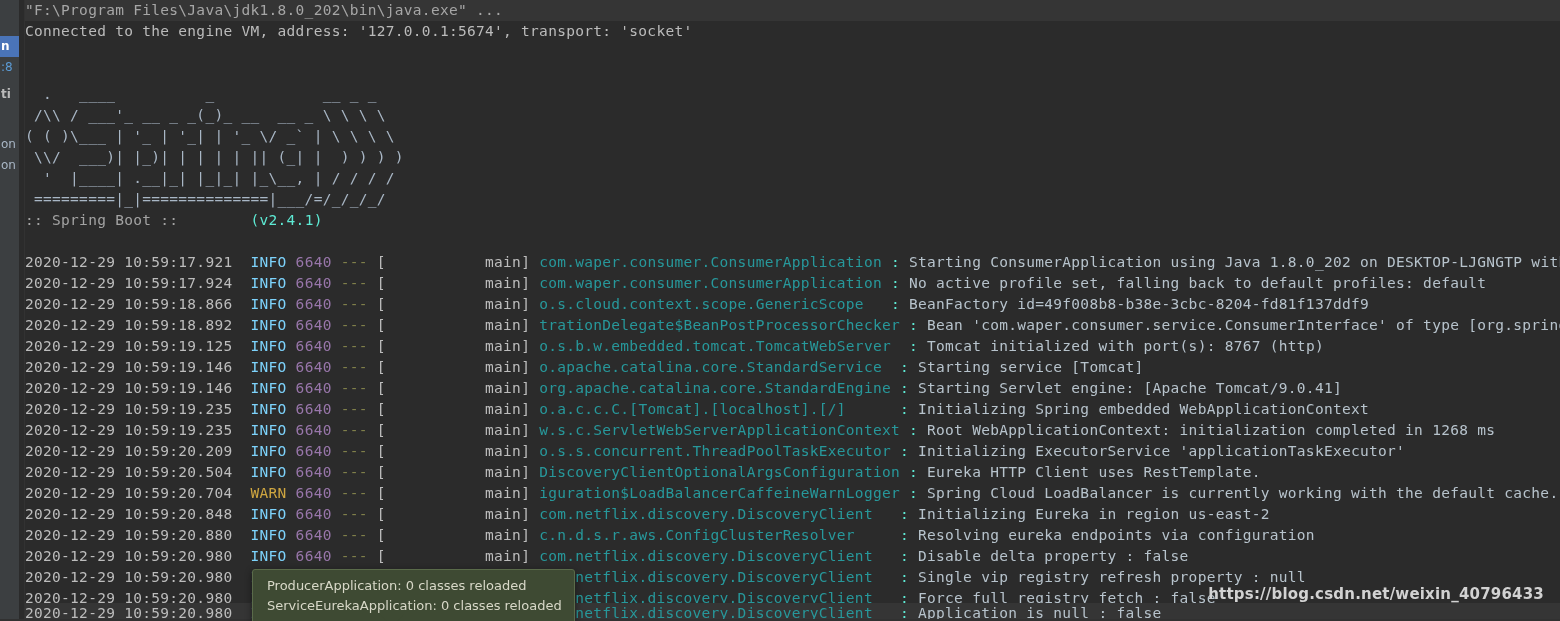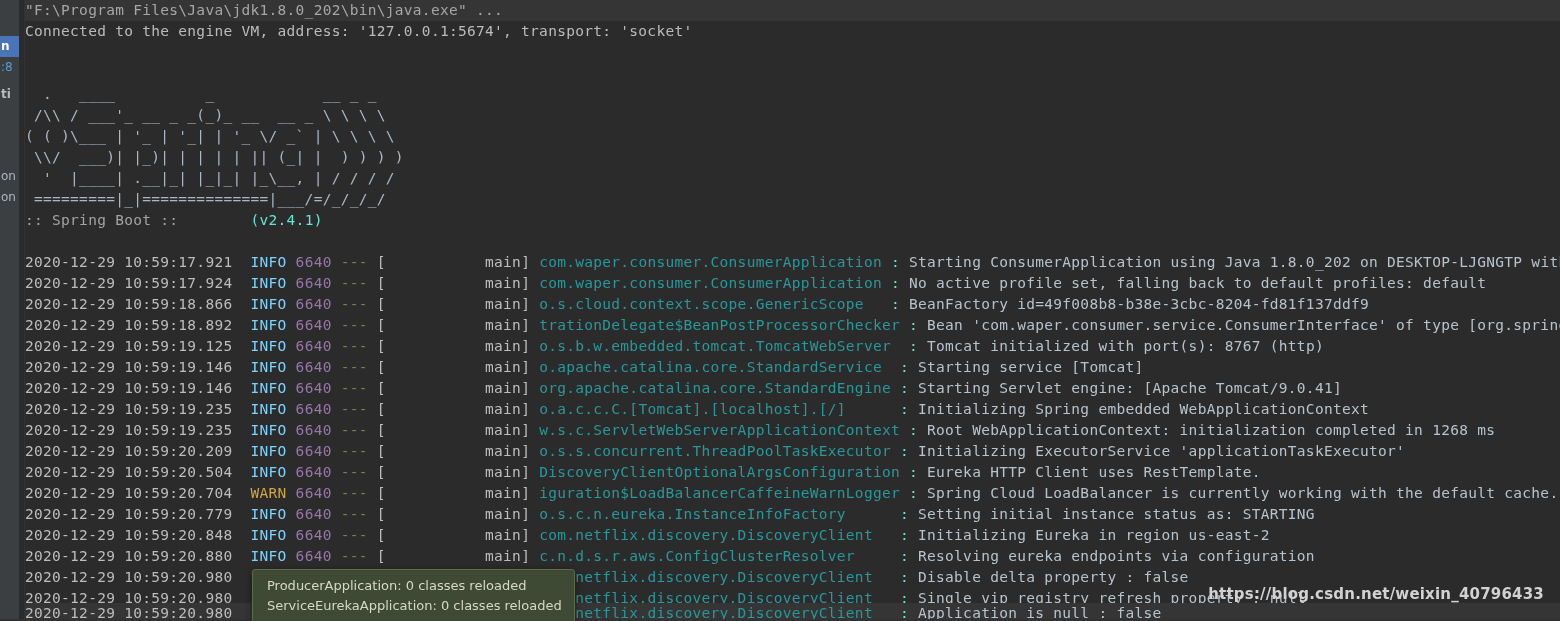--- a/index.html
+++ b/index.html
@@ -53,21 +53,20 @@
     background: #4a74b8;
     color: #ffffff;
   }
   #left-peek .peek-row.link {
     color: #5b9bd5;
     font-weight: normal;
   }
   #left-peek .peek-row.plain {
     font-weight: normal;
     color: #a9b7c6;
-    margin-top: 32px;
   }
   
   #peek-divider {
     position: absolute;
     left: 19px; top: 0;
     width: 5px;
     height: 621px;
     background: #2b2b2b;
     border-right: 1px solid #323232;
     z-index: 4;
@@ -218,21 +217,20 @@
         <div class="line"><span class="t-ts">2020-12-29 10:59:18.866  </span><span class="t-info">INFO </span><span class="t-pid">6640 </span><span class="t-dash">--- </span><span class="t-thread">[           main] </span><span class="t-logger">o.s.cloud.context.scope.GenericScope   </span><span class="t-dim">: </span><span class="t-msg">BeanFactory id=49f008b8-b38e-3cbc-8204-fd81f137ddf9</span></div>
         <div class="line"><span class="t-ts">2020-12-29 10:59:18.892  </span><span class="t-info">INFO </span><span class="t-pid">6640 </span><span class="t-dash">--- </span><span class="t-thread">[           main] </span><span class="t-logger">trationDelegate$BeanPostProcessorChecker</span><span class="t-dim"> : </span><span class="t-msg">Bean 'com.waper.consumer.service.ConsumerInterface' of type [org.springframework.cloud.openf</span></div>
         <div class="line"><span class="t-ts">2020-12-29 10:59:19.125  </span><span class="t-info">INFO </span><span class="t-pid">6640 </span><span class="t-dash">--- </span><span class="t-thread">[           main] </span><span class="t-logger">o.s.b.w.embedded.tomcat.TomcatWebServer</span><span class="t-dim">  : </span><span class="t-msg">Tomcat initialized with port(s): 8767 (http)</span></div>
         <div class="line"><span class="t-ts">2020-12-29 10:59:19.146  </span><span class="t-info">INFO </span><span class="t-pid">6640 </span><span class="t-dash">--- </span><span class="t-thread">[           main] </span><span class="t-logger">o.apache.catalina.core.StandardService  </span><span class="t-dim">: </span><span class="t-msg">Starting service [Tomcat]</span></div>
         <div class="line"><span class="t-ts">2020-12-29 10:59:19.146  </span><span class="t-info">INFO </span><span class="t-pid">6640 </span><span class="t-dash">--- </span><span class="t-thread">[           main] </span><span class="t-logger">org.apache.catalina.core.StandardEngine </span><span class="t-dim">: </span><span class="t-msg">Starting Servlet engine: [Apache Tomcat/9.0.41]</span></div>
         <div class="line"><span class="t-ts">2020-12-29 10:59:19.235  </span><span class="t-info">INFO </span><span class="t-pid">6640 </span><span class="t-dash">--- </span><span class="t-thread">[           main] </span><span class="t-logger">o.a.c.c.C.[Tomcat].[localhost].[/]      </span><span class="t-dim">: </span><span class="t-msg">Initializing Spring embedded WebApplicationContext</span></div>
         <div class="line"><span class="t-ts">2020-12-29 10:59:19.235  </span><span class="t-info">INFO </span><span class="t-pid">6640 </span><span class="t-dash">--- </span><span class="t-thread">[           main] </span><span class="t-logger">w.s.c.ServletWebServerApplicationContext</span><span class="t-dim"> : </span><span class="t-msg">Root WebApplicationContext: initialization completed in 1268 ms</span></div>
         <div class="line"><span class="t-ts">2020-12-29 10:59:20.209  </span><span class="t-info">INFO </span><span class="t-pid">6640 </span><span class="t-dash">--- </span><span class="t-thread">[           main] </span><span class="t-logger">o.s.s.concurrent.ThreadPoolTaskExecutor </span><span class="t-dim">: </span><span class="t-msg">Initializing ExecutorService 'applicationTaskExecutor'</span></div>
         <div class="line"><span class="t-ts">2020-12-29 10:59:20.504  </span><span class="t-info">INFO </span><span class="t-pid">6640 </span><span class="t-dash">--- </span><span class="t-thread">[           main] </span><span class="t-logger">DiscoveryClientOptionalArgsConfiguration</span><span class="t-dim"> : </span><span class="t-msg">Eureka HTTP Client uses RestTemplate.</span></div>
         <div class="line"><span class="t-ts">2020-12-29 10:59:20.704  </span><span class="t-warn">WARN </span><span class="t-pid">6640 </span><span class="t-dash">--- </span><span class="t-thread">[           main] </span><span class="t-logger">iguration$LoadBalancerCaffeineWarnLogger</span><span class="t-dim"> : </span><span class="t-msg">Spring Cloud LoadBalancer is currently working with the default cache. You can switch to usi</span></div>
-        <div class="line"><span class="t-ts">2020-12-29 10:59:20.779  </span><span class="t-info">INFO </span><span class="t-pid">6640 </span><span class="t-dash">--- </span><span class="t-thread">[           main] </span><span class="t-logger">o.s.c.n.eureka.InstanceInfoFactory      </span><span class="t-dim">: </span><span class="t-msg">Setting initial instance status as: STARTING</span></div>
         <div class="line"><span class="t-ts">2020-12-29 10:59:20.848  </span><span class="t-info">INFO </span><span class="t-pid">6640 </span><span class="t-dash">--- </span><span class="t-thread">[           main] </span><span class="t-logger">com.netflix.discovery.DiscoveryClient   </span><span class="t-dim">: </span><span class="t-msg">Initializing Eureka in region us-east-2</span></div>
         <div class="line"><span class="t-ts">2020-12-29 10:59:20.880  </span><span class="t-info">INFO </span><span class="t-pid">6640 </span><span class="t-dash">--- </span><span class="t-thread">[           main] </span><span class="t-logger">c.n.d.s.r.aws.ConfigClusterResolver     </span><span class="t-dim">: </span><span class="t-msg">Resolving eureka endpoints via configuration</span></div>
         <div class="line"><span class="t-ts">2020-12-29 10:59:20.980  </span><span class="t-info">INFO </span><span class="t-pid">6640 </span><span class="t-dash">--- </span><span class="t-thread">[           main] </span><span class="t-logger">com.netflix.discovery.DiscoveryClient   </span><span class="t-dim">: </span><span class="t-msg">Disable delta property : false</span></div>
         <div class="line"><span class="t-ts">2020-12-29 10:59:20.980  </span><span class="t-info">INFO </span><span class="t-pid">6640 </span><span class="t-dash">--- </span><span class="t-thread">[           main] </span><span class="t-logger">com.netflix.discovery.DiscoveryClient   </span><span class="t-dim">: </span><span class="t-msg">Single vip registry refresh property : null</span></div>
         <div class="line"><span class="t-ts">2020-12-29 10:59:20.980  </span><span class="t-info">INFO </span><span class="t-pid">6640 </span><span class="t-dash">--- </span><span class="t-thread">[           main] </span><span class="t-logger">com.netflix.discovery.DiscoveryClient   </span><span class="t-dim">: </span><span class="t-msg">Force full registry fetch : false</span></div>
       </div>
   </div>
 
   <div id="last-row-clip">
     <div class="line" id="last-log-row"><span class="t-ts">2020-12-29 10:59:20.980  </span><span class="t-info">INFO </span><span class="t-pid">6640 </span><span class="t-dash">--- </span><span class="t-thread">[           main] </span><span class="t-logger">com.netflix.discovery.DiscoveryClient   </span><span class="t-dim">: </span><span class="t-msg">Application is null : false</span></div>

